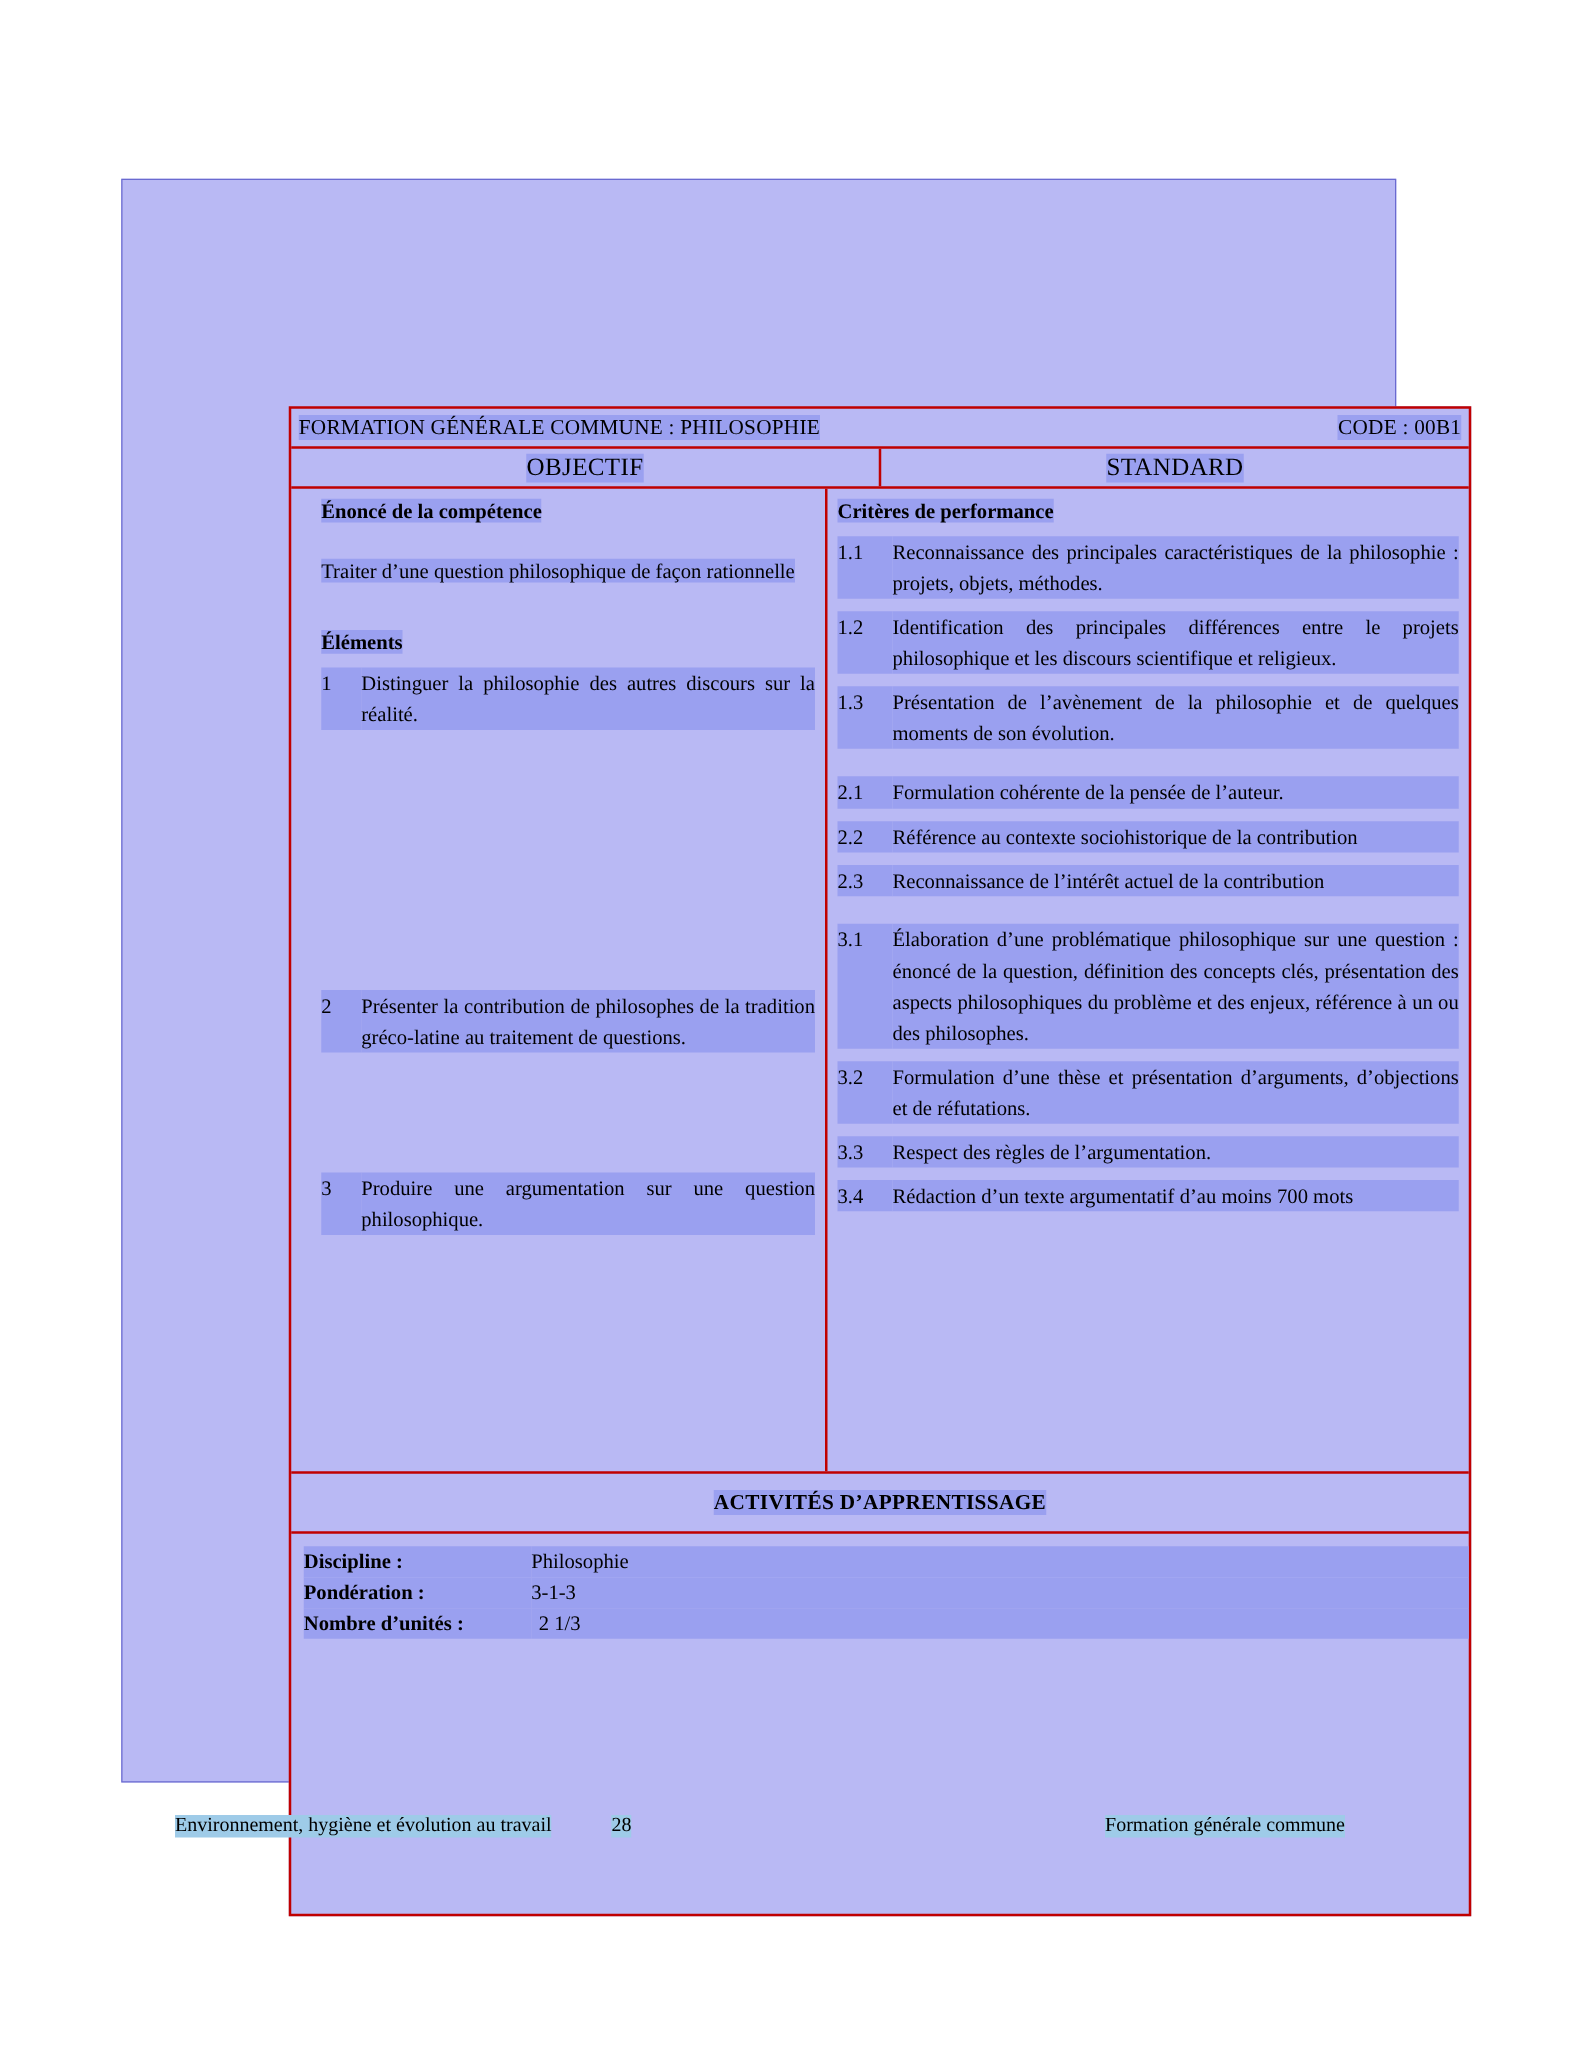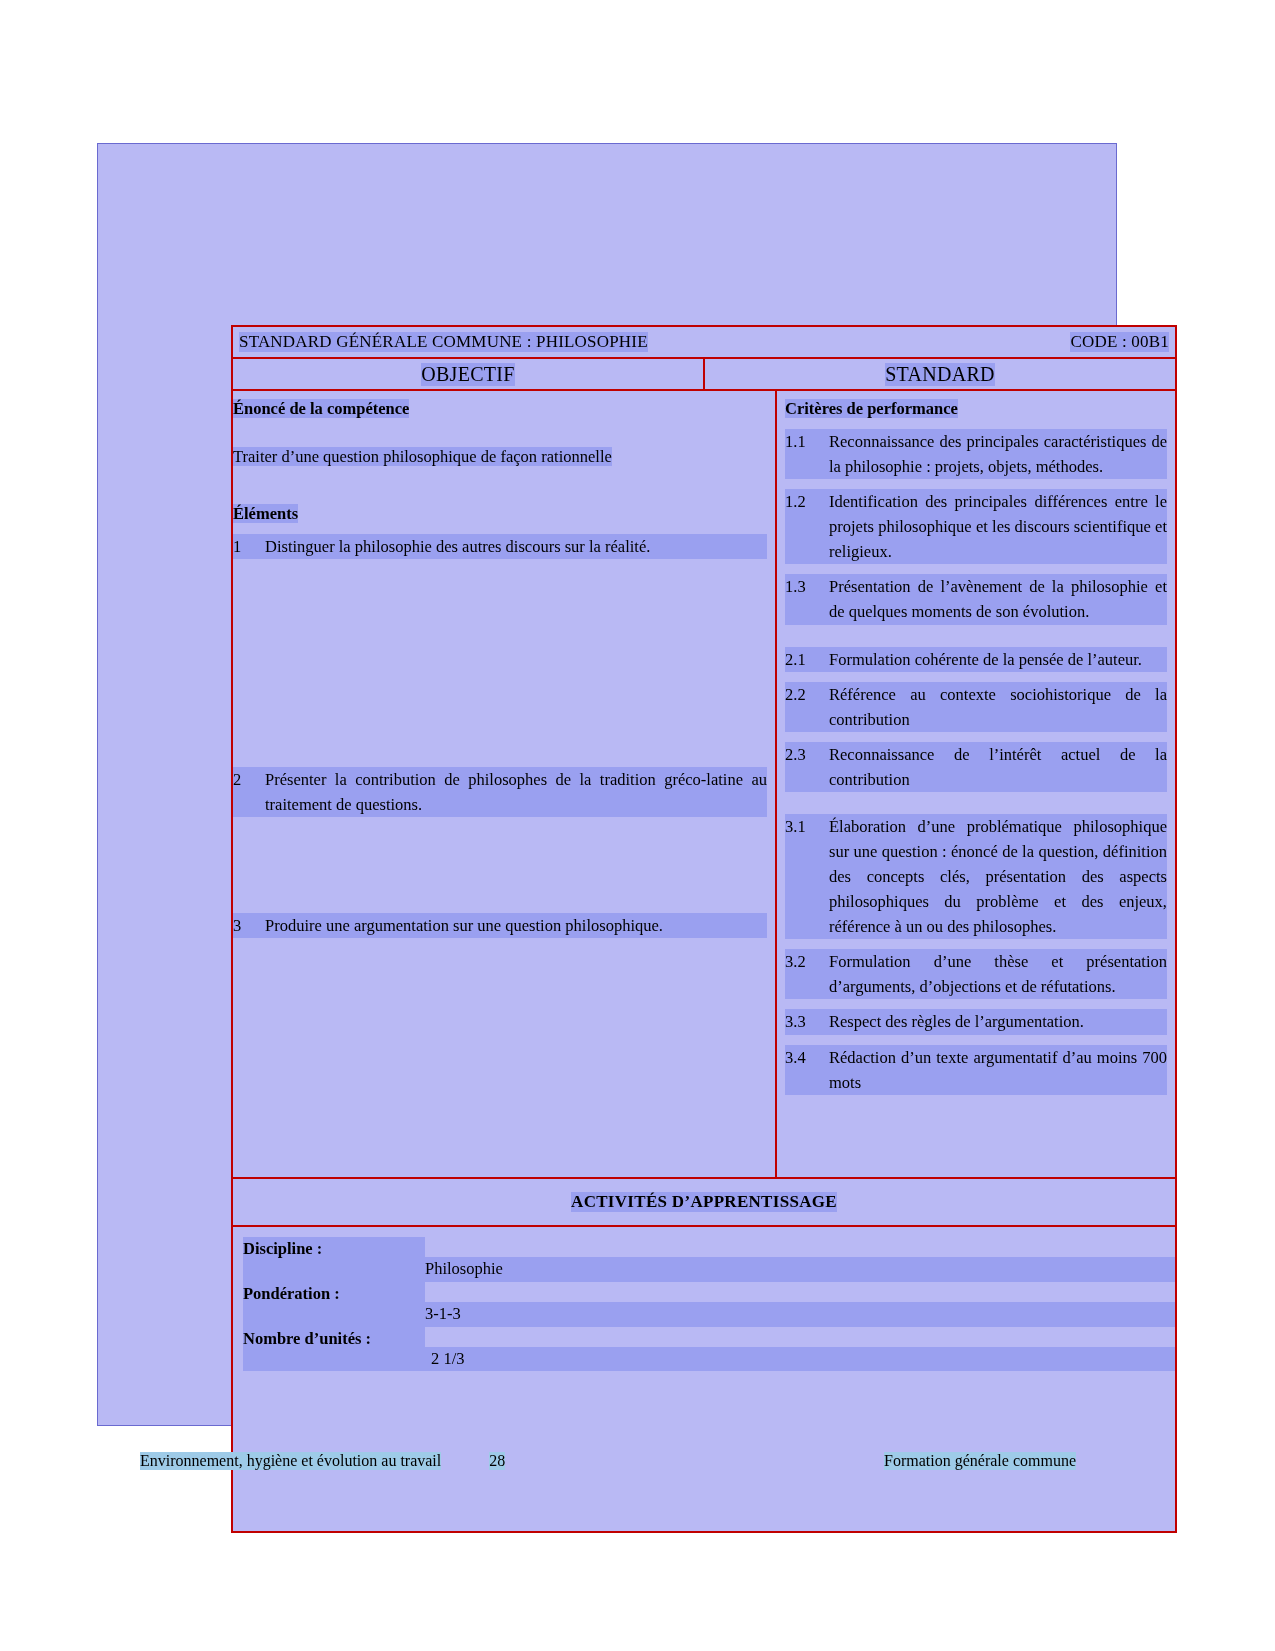--- a/index.html
+++ b/index.html
@@ -64,23 +64,23 @@
   }
   .row-heads .cell.first { border-right: 2px solid #c00000; }
 
   .body {
     flex: 1;
     display: flex;
     border-bottom: 2px solid #c00000;
     min-height: 0;
   }
   .col-left {
-    width: 544px;
+    width: 429px;
     border-right: 2px solid #c00000;
-    padding: 8px 8px 0 0;
+    padding: 8px 8px 0 24px;
     position: relative;
   }
   .col-right {
     flex: 1;
     padding: 8px 8px 0 8px;
     position: relative;
   }
   .enonce-label { font-size: 16.5px; font-weight: bold; margin-bottom: 26px; }
   .enonce-text { font-size: 16.5px; line-height: 1.5; width: 420px; }
   .elem-head { font-size: 16.5px; font-weight: bold; margin-top: 34px; }
@@ -119,21 +119,21 @@
   .row-info {
     height: 304px;
     padding: 10px 0 0 10px;
   }
   .info-line {
     display: flex;
     font-size: 16.5px;
     line-height: 1.5;
   }
   .info-line .lbl { width: 182px; flex: 0 0 182px; font-weight: bold; }
-  .info-line .val { flex: 1; margin-top: 20px; }
+  .info-line .val { flex: 1; }
   .info-line .val.indent { padding-left: 6px; }
 
   
   #footer {
     position: absolute;
     left: 140px;
     top: 1452px;
     width: 936px;
     font-size: 16px;
     display: flex;
@@ -147,21 +147,21 @@
   .sel { background: #9aa0f0; }
 </style>
 </head>
 <body>
 
 <div id="page-frame">
 
   <div id="comp-table">
 
     <div class="row-title">
-      <span class="left sel">STANDARD GÉNÉRALE COMMUNE : PHILOSOPHIE</span>
+      <span class="left sel">FORMATION GÉNÉRALE COMMUNE : PHILOSOPHIE</span>
       <span class="right sel">CODE : 00B1</span>
     </div>
 
     <div class="row-heads">
       <div class="cell first">
         <span class="sel">OBJECTIF</span>
       </div>
       <div class="cell">
         <span class="sel">STANDARD</span>
       </div>

